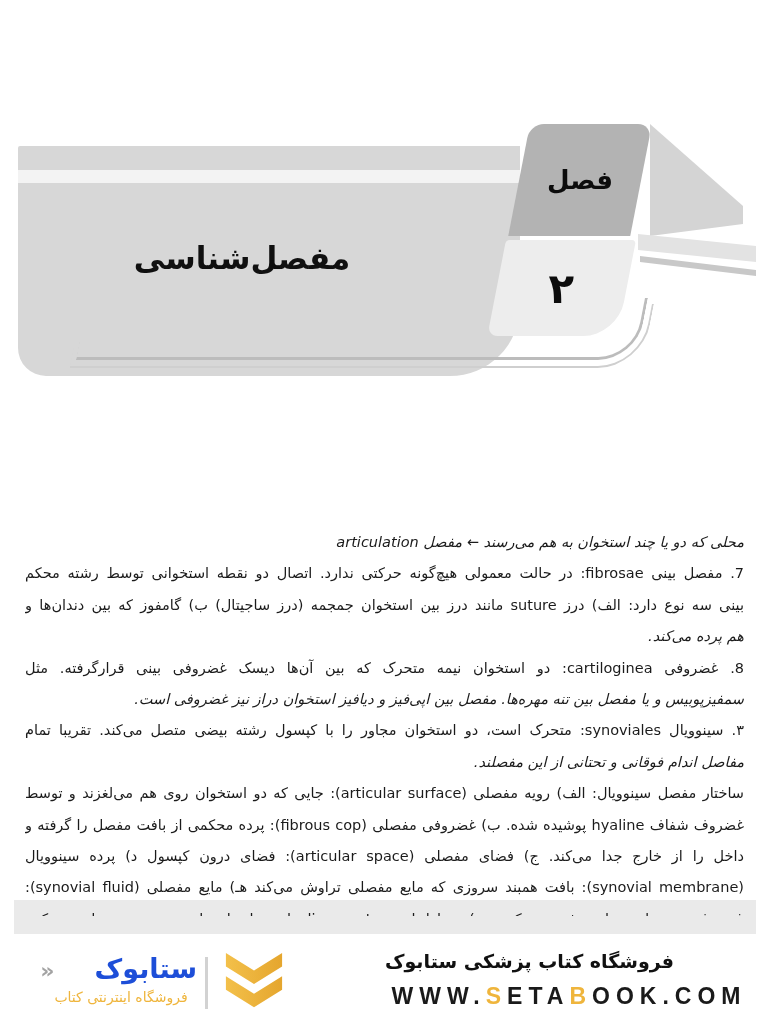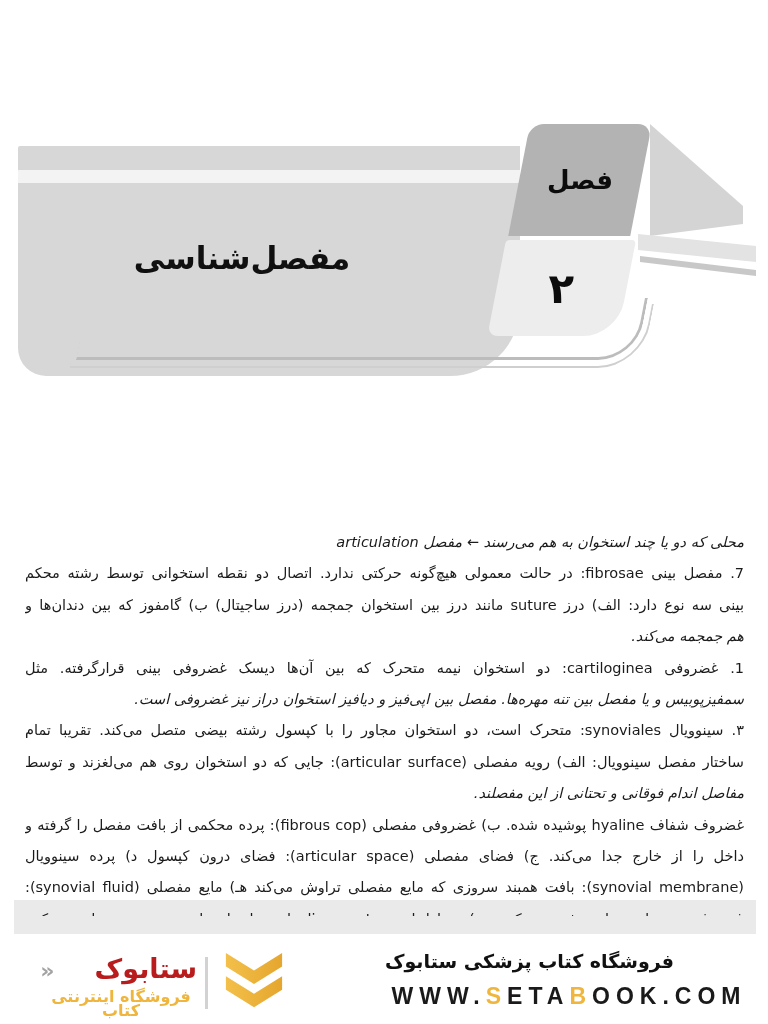--- a/index.html
+++ b/index.html
@@ -85,23 +85,23 @@
   }
   .logo { position:absolute; left:45px; top:948px; width:250px; height:72px; }
   .logo-mark { position:absolute; right:3px; top:3px; width:76px; height:62px; }
   .logo-divider {
     position:absolute; right:87px; top:9px; width:3px; height:52px; background:#d2d2d2;
   }
   .logo-text {
     position:absolute; left:0; top:2px; width:152px; text-align:center; direction:rtl;
   }
   .logo-wordmark { font-size:27px; font-weight:bold; line-height:38px; }
-  .logo-wordmark .mark-main { color:#b91c1c;margin-left:40px; }
+  .logo-wordmark .mark-main { color:#1d4ed8;margin-left:40px; }
   .logo-wordmark .guillemet { color:#a3a3a3; font-size:22px; font-weight:bold; }
-  .logo-tagline { font-size:16px; color:#EFB53C; line-height:14px;font-weight:bold; }
+  .logo-tagline { font-size:14px; color:#EFB53C; line-height:14px; }
 </style>
 </head>
 <body>
 
 <div class="page">
 
   <div class="banner">
     <div class="band"></div>
     <div class="band-stripe"></div>
 
@@ -122,26 +122,26 @@
     </div>
 
     <div class="banner-title">مفصل‌شناسی</div>
   </div>
 
   <div class="gray-band"></div>
   <div class="body-text">
       <div class="body-line end">محلی که دو یا چند استخوان به هم می‌رسند  ←  مفصل articulation</div>
       <div class="body-line">7. مفصل بینی fibrosae: در حالت معمولی هیچ‌گونه حرکتی ندارد. اتصال دو نقطه استخوانی توسط رشته محکم</div>
       <div class="body-line">بینی سه نوع دارد: الف) درز suture مانند درز بین استخوان جمجمه (درز ساجیتال) ب) گامفوز که بین دندان‌ها و</div>
-      <div class="body-line end">هم جمجمه می‌کند.</div>
-      <div class="body-line">1. غضروفی cartiloginea: دو استخوان نیمه متحرک که بین آن‌ها دیسک غضروفی بینی قرارگرفته. مثل</div>
+      <div class="body-line end">هم پرده می‌کند.</div>
+      <div class="body-line">8. غضروفی cartiloginea: دو استخوان نیمه متحرک که بین آن‌ها دیسک غضروفی بینی قرارگرفته. مثل</div>
       <div class="body-line end">سمفیزپوبیس و یا مفصل بین تنه مهره‌ها. مفصل بین اپی‌فیز و دیافیز استخوان دراز نیز غضروفی است.</div>
       <div class="body-line">۳. سینوویال synoviales: متحرک است، دو استخوان مجاور را با کپسول رشته بیضی متصل می‌کند. تقریبا تمام</div>
+      <div class="body-line end">مفاصل اندام فوقانی و تحتانی از این مفصلند.</div>
       <div class="body-line">ساختار مفصل سینوویال: الف) رویه مفصلی (articular surface): جایی که دو استخوان روی هم می‌لغزند و توسط</div>
-      <div class="body-line end">مفاصل اندام فوقانی و تحتانی از این مفصلند.</div>
       <div class="body-line">غضروف شفاف hyaline پوشیده شده. ب) غضروفی مفصلی (fibrous cop): پرده محکمی از بافت مفصل را گرفته و</div>
       <div class="body-line">داخل را از خارج جدا می‌کند. ج) فضای مفصلی (articular space): فضای درون کپسول د) پرده سینوویال</div>
       <div class="body-line">(synovial membrane): بافت همبند سروزی که مایع مفصلی تراوش می‌کند هـ) مایع مفصلی (synovial fluid):</div>
       <div class="body-line clipped">غضروف مفصلی را تغذیه می‌کند. و) رباط‌ها ligamentum استخوان‌ها را به هم متصل می‌کنند</div>
     </div>
 
   <div>
     <div class="store-name">فروشگاه کتاب پزشکی ستابوک</div>
     <div class="site-url"><span>W</span><span>W</span><span>W</span><span>.</span><span style="color: rgb(239, 181, 60);">S</span><span>E</span><span>T</span><span>A</span><span style="color: rgb(239, 181, 60);">B</span><span>O</span><span>O</span><span>K</span><span>.</span><span>C</span><span>O</span><span>M</span></div>
 

